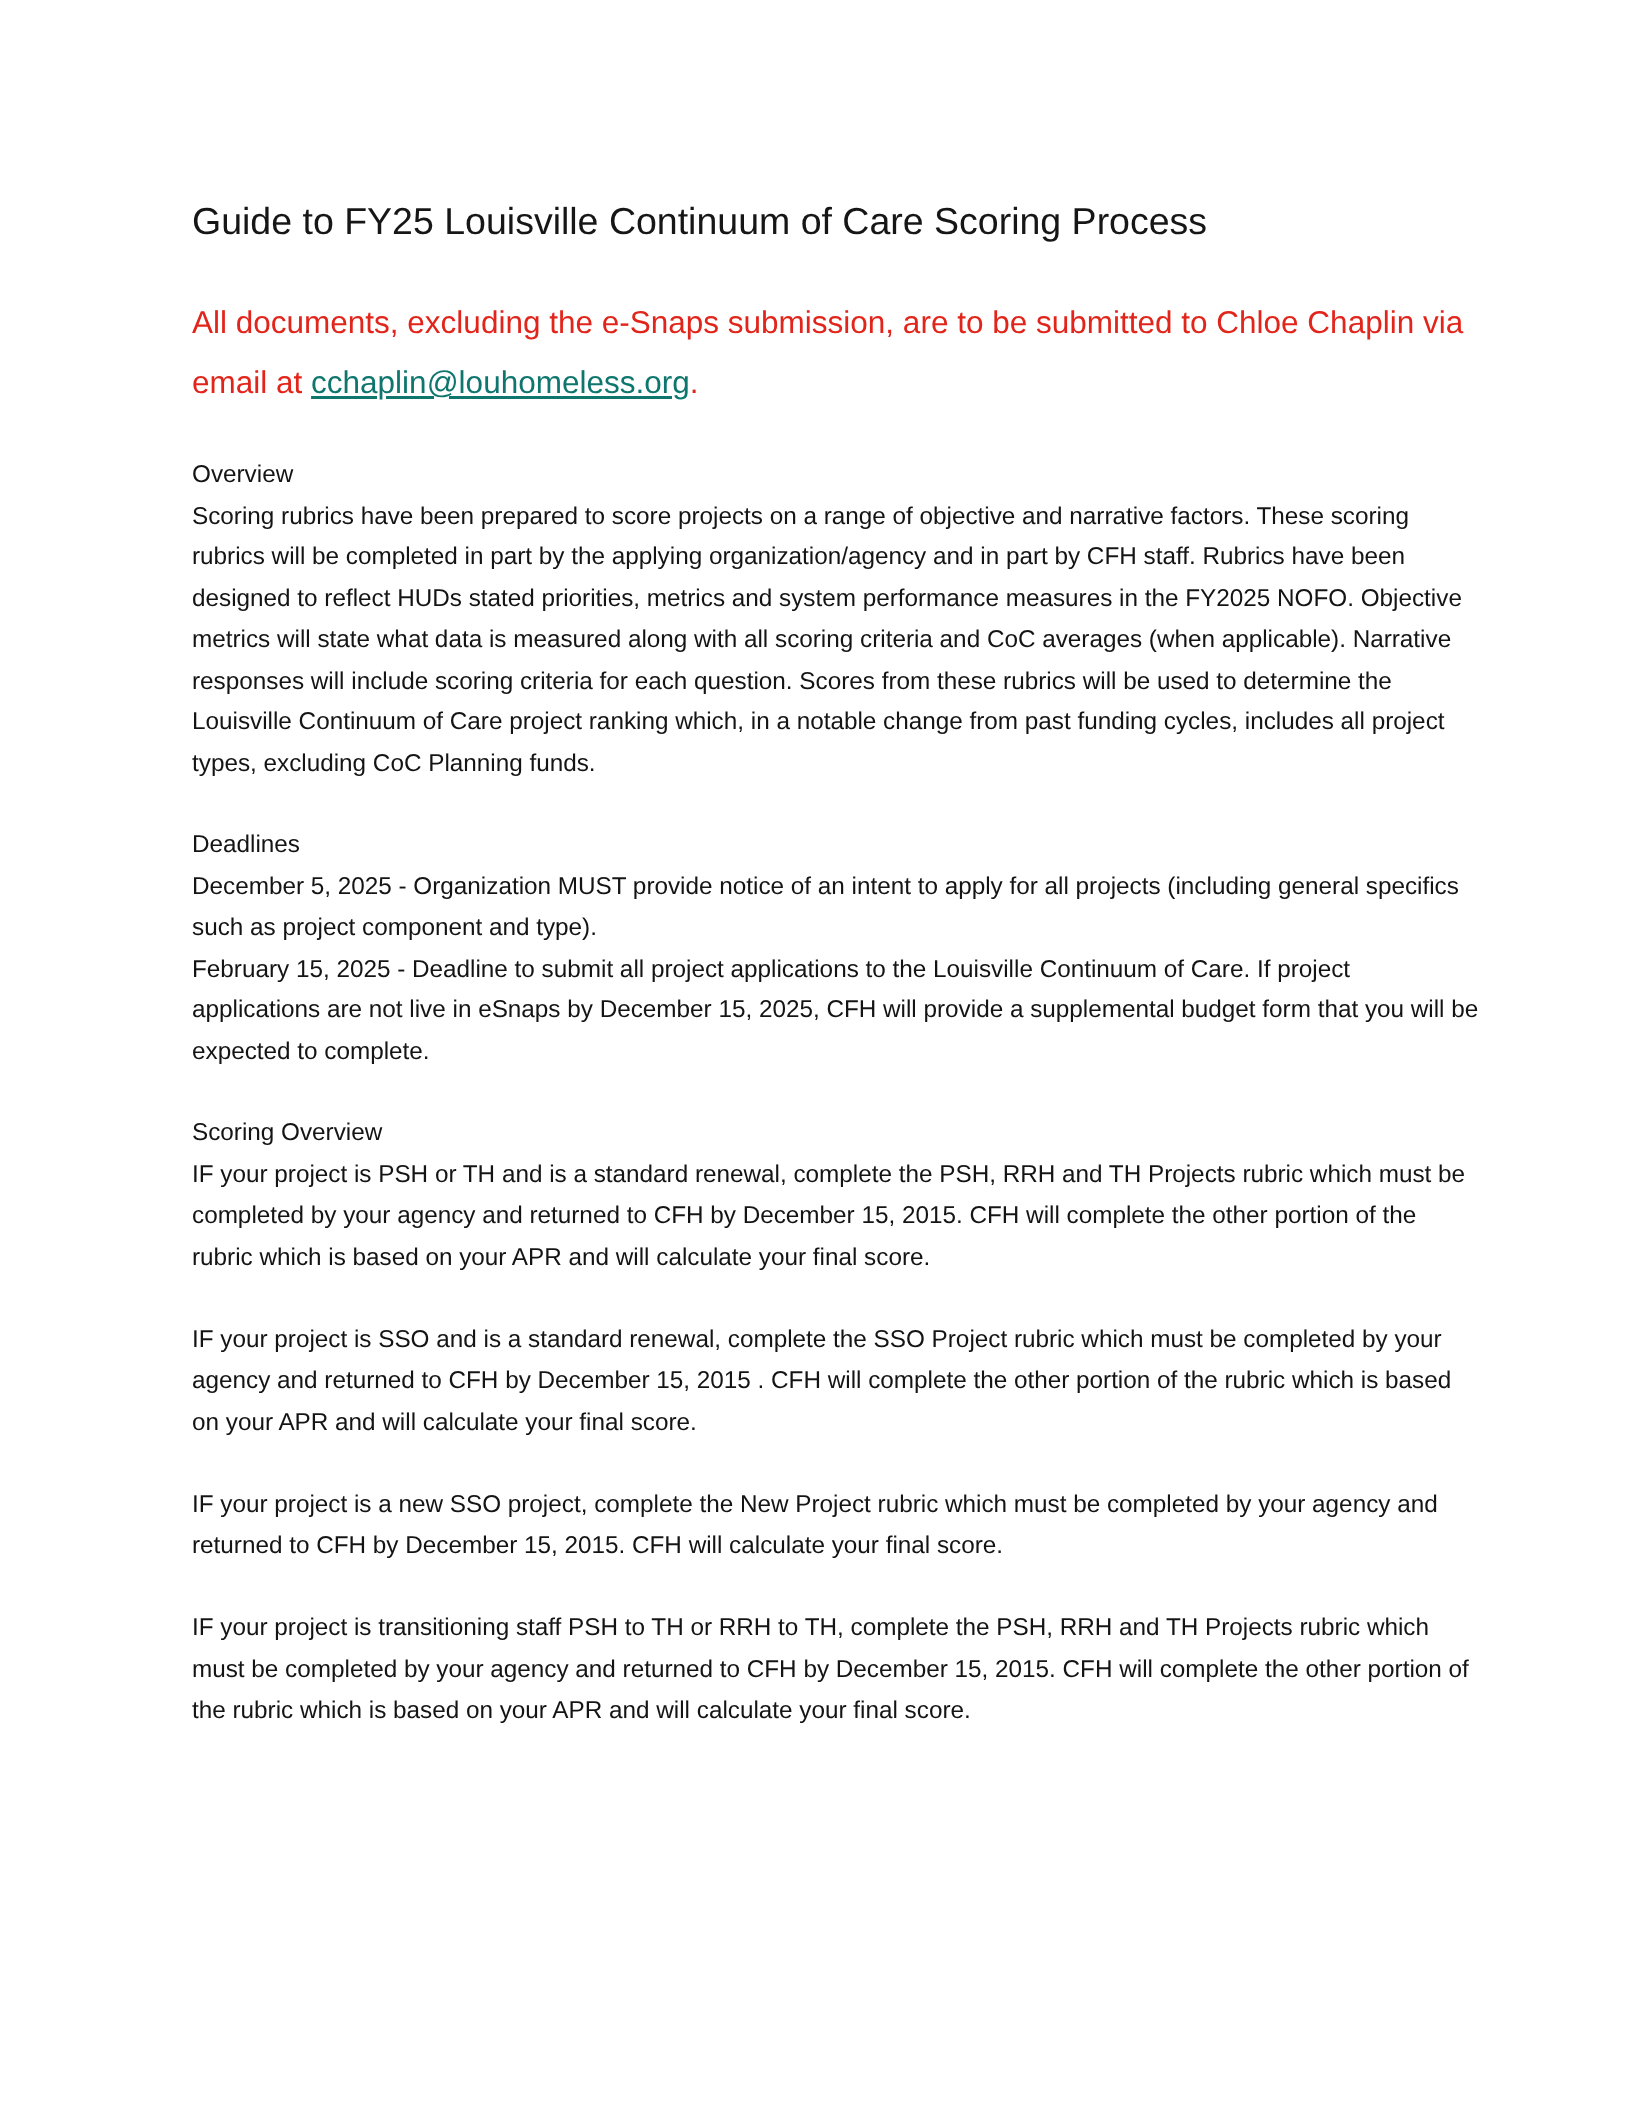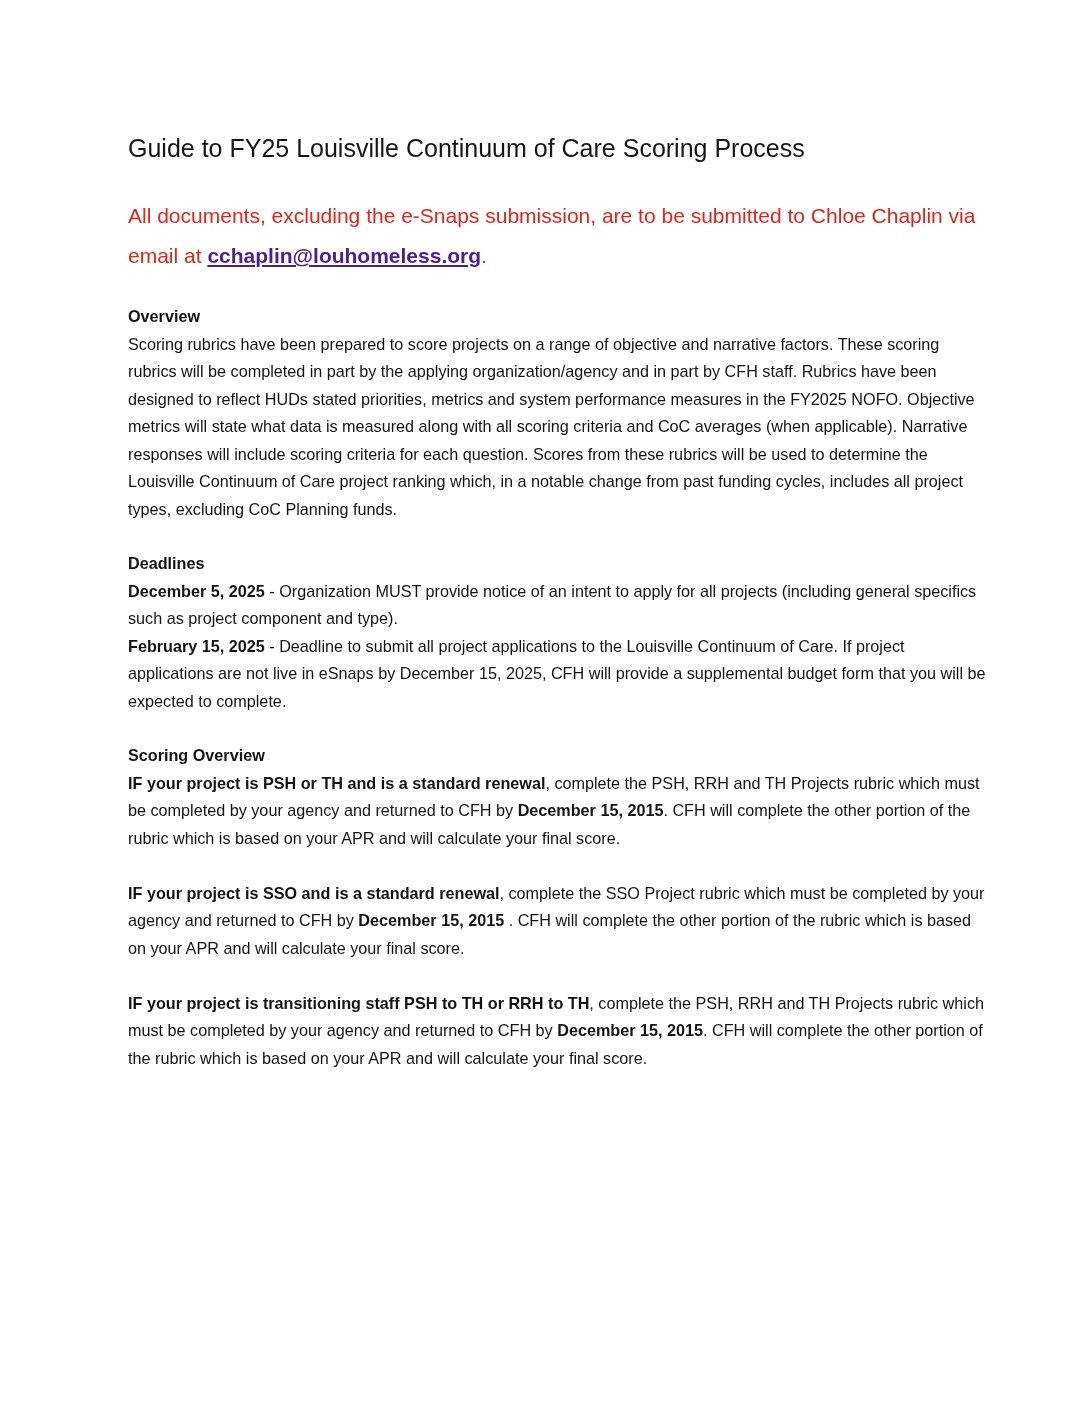--- a/index.html
+++ b/index.html
@@ -27,41 +27,40 @@
   }
   .note {
     font-size: 21px;
     font-weight: 400;
     line-height: 40px;
     color: #e2251b;
     margin: 0;
   }
   .note-second { margin-top: 28px; }
   .email-link {
-    color: #4c1d95;
+    color: #0f766e;
     text-decoration: underline;
     cursor: pointer;
-    font-weight: bold;
   }
   .body-section { margin-top: 27px; }
   .section-heading {
     font-size: 16.2px;
-    font-weight: 700;
+    font-weight: 400;
     line-height: 27.5px;
     margin: 0;
     color: #141414;
   }
   .body-para {
     font-size: 16.2px;
     line-height: 27.5px;
     margin: 0;
     color: #141414;
   }
   .rubric-para { margin-top: 27.5px; }
-  b { font-weight: 700; }
+  b { font-weight: 400; }
 </style>
 </head>
 <body>
 
 <div class="page">
 
   <h1 class="doc-title">Guide to FY25 Louisville Continuum of Care Scoring Process</h1>
 
 
   <p class="note note-second"><span>All documents, excluding the e-Snaps submission, are to be submitted to Chloe Chaplin via email at </span><a class="email-link">cchaplin@louhomeless.org</a><span>.</span></p>
@@ -77,17 +76,18 @@
     <p class="body-para"><b>February 15, 2025</b><span> - Deadline to submit all project applications to the Louisville Continuum of Care. If project applications are not live in eSnaps by December 15, 2025, CFH will provide a supplemental budget form that you will be expected to complete.</span></p>
   </div>
 
   <div class="body-section">
     <p class="section-heading">Scoring Overview</p>
 
     <p class="body-para"><b>IF your project is PSH or TH and is a standard renewal</b><span>, complete the PSH, RRH and TH Projects rubric which must be completed by your agency and returned to CFH by </span><b>December 15, 2015</b><span>. CFH will complete the other portion of the rubric which is based on your APR and will calculate your final score.</span></p>
 
     <p class="body-para rubric-para"><b>IF your project is SSO and is a standard renewal</b><span>, complete the SSO Project rubric which must be completed by your agency and returned to CFH by </span><b>December 15, 2015</b><span> . CFH will complete the other portion of the rubric which is based on your APR and will calculate your final score.</span></p>
 
+    <p class="body-para rubric-para"><b>IF your project is a new SSO project</b><span>, complete the New Project rubric which must be completed by your agency and returned to CFH by </span><b>December 15, 2015</b><span>. CFH will calculate your final score.</span></p>
 
     <p class="body-para rubric-para"><b>IF your project is transitioning staff PSH to TH or RRH to TH</b><span>, complete the PSH, RRH and TH Projects rubric which must be completed by your agency and returned to CFH by </span><b>December 15, 2015</b><span>. CFH will complete the other portion of the rubric which is based on your APR and will calculate your final score.</span></p>
   </div>
 
 </div>
 
 </body></html>

